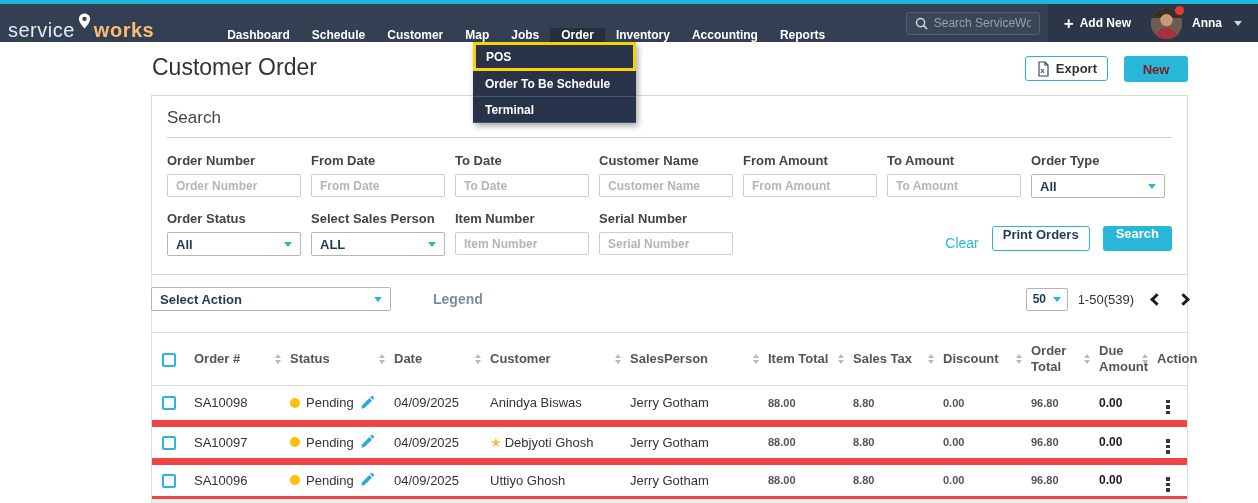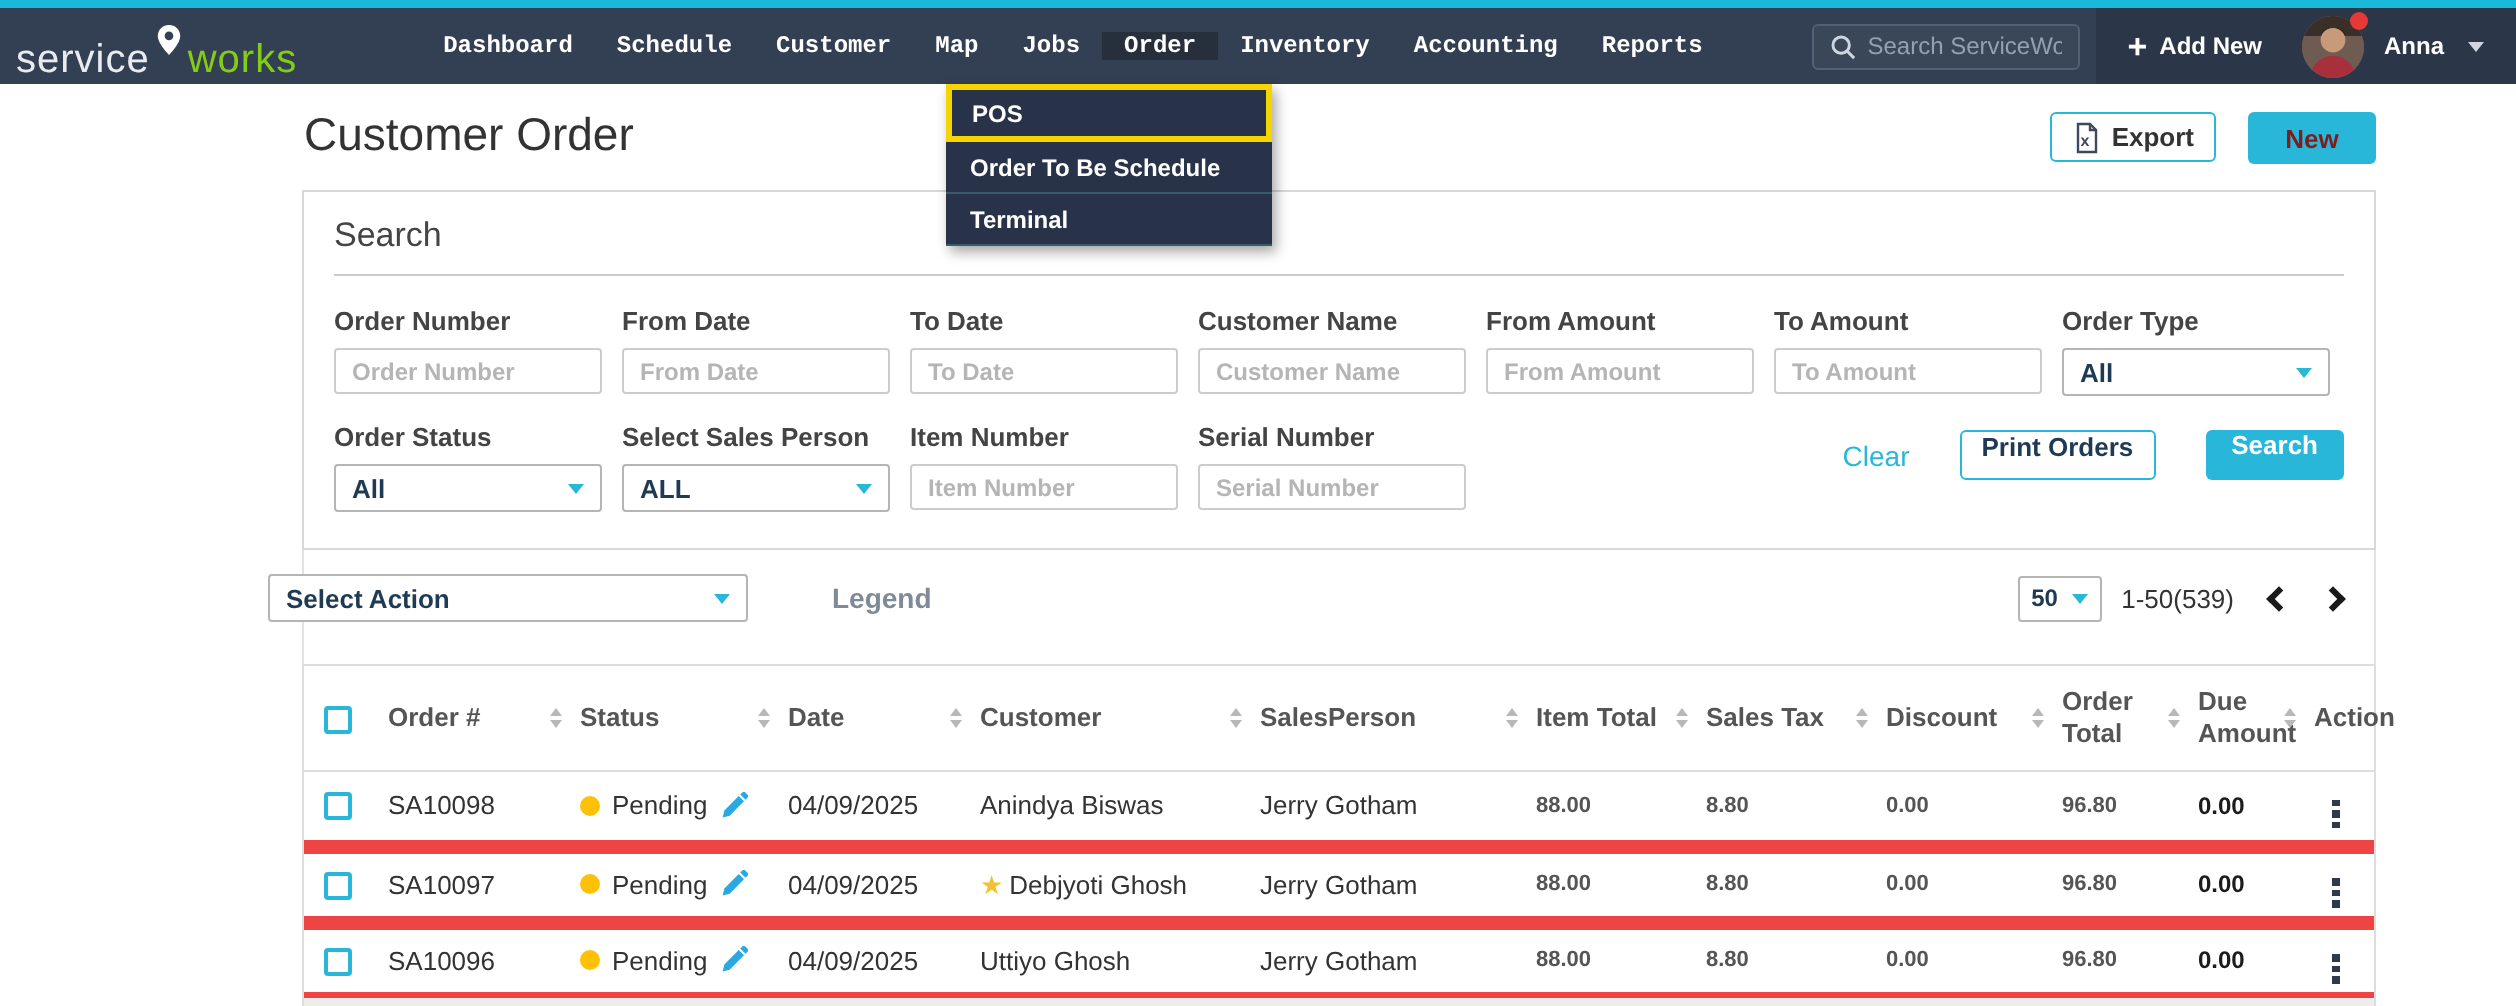--- a/index.html
+++ b/index.html
@@ -6,23 +6,23 @@
   html,body { width:1258px; height:503px; }
   body {
     position:relative; overflow:hidden; background:#fff;
     font-family:"Liberation Sans", sans-serif;
   }
   
   .topstrip { position:absolute; top:0; left:0; right:0; height:4px; background:#1bb9d9; z-index:40; }
   .navbar { position:absolute; top:4px; left:0; right:0; height:38px; background:#333f52; display:flex; align-items:stretch; z-index:41; }
   .logo { display:flex; align-items:flex-end; padding-left:8px; gap:1px; cursor:pointer; }
   .logo .lg1 { color:#e8ecf1; font-size:20px; font-weight:400; letter-spacing:.5px; }
-  .logo .lg2 { color:#84cc16; font-size:20px; font-weight:normal; letter-spacing:.5px; }
+  .logo .lg2 { color:#fdba74; font-size:20px; font-weight:bold; letter-spacing:.5px; }
   .logo .pin { margin:0 1px 8px 1px; }
-  .nav-menu { display:flex; align-items:center; margin-left:62px;font-family:Liberation Mono, monospace; }
+  .nav-menu { display:flex; align-items:flex-end; margin-left:62px; }
   .nav-item { display:flex; align-items:center; padding:0 11px; color:#fff; font-size:12px; font-weight:bold; cursor:pointer; }
   .nav-item.active { background:#272f3d; }
   .nav-right { margin-left:auto; display:flex; align-items:stretch; }
   .nav-search { align-self:center; width:134px; height:23px; margin-right:8px; background:#3a4759; border:1px solid #525f74; border-radius:3px; display:flex; align-items:center; gap:6px; padding:0 8px; }
   .nav-search input { flex:1; min-width:0; background:transparent; border:none; outline:none; color:#c3ccd8; font-size:12px; font-family:"Liberation Sans",sans-serif; }
   .nav-search input::placeholder { color:#93a0b2; }
   .nav-right-block { background:#2b3748; display:flex; align-items:center; padding:0 16px 0 16px; gap:10px; }
   .add-new { display:flex; align-items:center; gap:6px; color:#fff; font-size:12px; font-weight:bold; cursor:pointer; margin-right:10px; white-space:nowrap; }
   .plus-glyph { font-size:17px; font-weight:bold; line-height:1; }
   .avatar-wrap { position:relative; width:31px; height:31px; cursor:pointer; }
@@ -46,26 +46,26 @@
   .sp-title { font-size:17px; color:#444; }
   .sp-hr { border:none; border-top:1px solid #ccc; margin:9px 0 15px 0; }
   .sp-row { display:flex; gap:10px; }
   .sp-row + .sp-row { margin-top:13px; }
   .field { width:134px; flex:0 0 134px; }
   .field label { display:block; font-size:13px; color:#444; font-weight:bold; margin-bottom:6px; white-space:nowrap; }
   .field input { width:100%; height:23px; border:1px solid #ccc; border-radius:2px; padding:0 8px; font-size:12px; font-weight:bold; color:#333; font-family:"Liberation Sans",sans-serif; outline:none; }
   .field input::placeholder { color:#b5b5b5; font-weight:bold; }
   .sel { height:24px; border:1px solid #b5b5b5; border-radius:2px; background:#fff; display:flex; align-items:center; justify-content:space-between; padding:0 8px; font-size:13px; font-weight:bold; color:#1f3a54; cursor:pointer; }
   .caret-cyan { width:0; height:0; border-left:4px solid transparent; border-right:4px solid transparent; border-top:5px solid #29b7d9; }
-  .sp-actions { margin-left:auto; display:flex; align-items:center; gap:25px; align-self:flex-end; margin-bottom:16px; }
+  .sp-actions { margin-left:auto; display:flex; align-items:flex-end; gap:13px; align-self:flex-end; margin-bottom:5px; }
   .clear-link { color:#29b7d9; font-size:14px; cursor:pointer; }
   .btn-print { height:25px; padding:0 10px; background:#fff; border:1px solid #29b7d9; border-radius:3px; color:#1f3a54; font-size:13px; font-weight:bold; cursor:pointer; }
   .btn-search { height:25px; padding:0 13px; background:#29b7d9; border:none; border-radius:3px; color:#fff; font-size:13px; font-weight:bold; cursor:pointer; }
   
-  .toolbar { position:absolute; left:134px; top:287px; width:1037px; display:flex; align-items:center; z-index:5; }
+  .toolbar { position:absolute; left:151px; top:287px; width:1037px; display:flex; align-items:center; z-index:5; }
   .select-action { width:240px; }
   .legend { margin-left:42px; color:#7f8a99; font-size:14px; font-weight:bold; }
   .pager { margin-left:auto; display:flex; align-items:center; }
   .page-size { width:42px; height:23px; font-size:12px; padding:0 6px; }
   .range { font-size:13px; color:#333; margin-left:10px; }
   .chev { width:9px; height:9px; border-left:3px solid #1a1a1a; border-bottom:3px solid #1a1a1a; cursor:pointer; }
   .chev-left  { transform:rotate(45deg); margin-left:18px; }
   .chev-right { transform:rotate(225deg); margin-left:18px; }
   
   .table-wrap { position:absolute; left:151px; top:332px; width:1037px; background:#fff; border:1px solid #ddd; border-bottom:none; z-index:5; }

